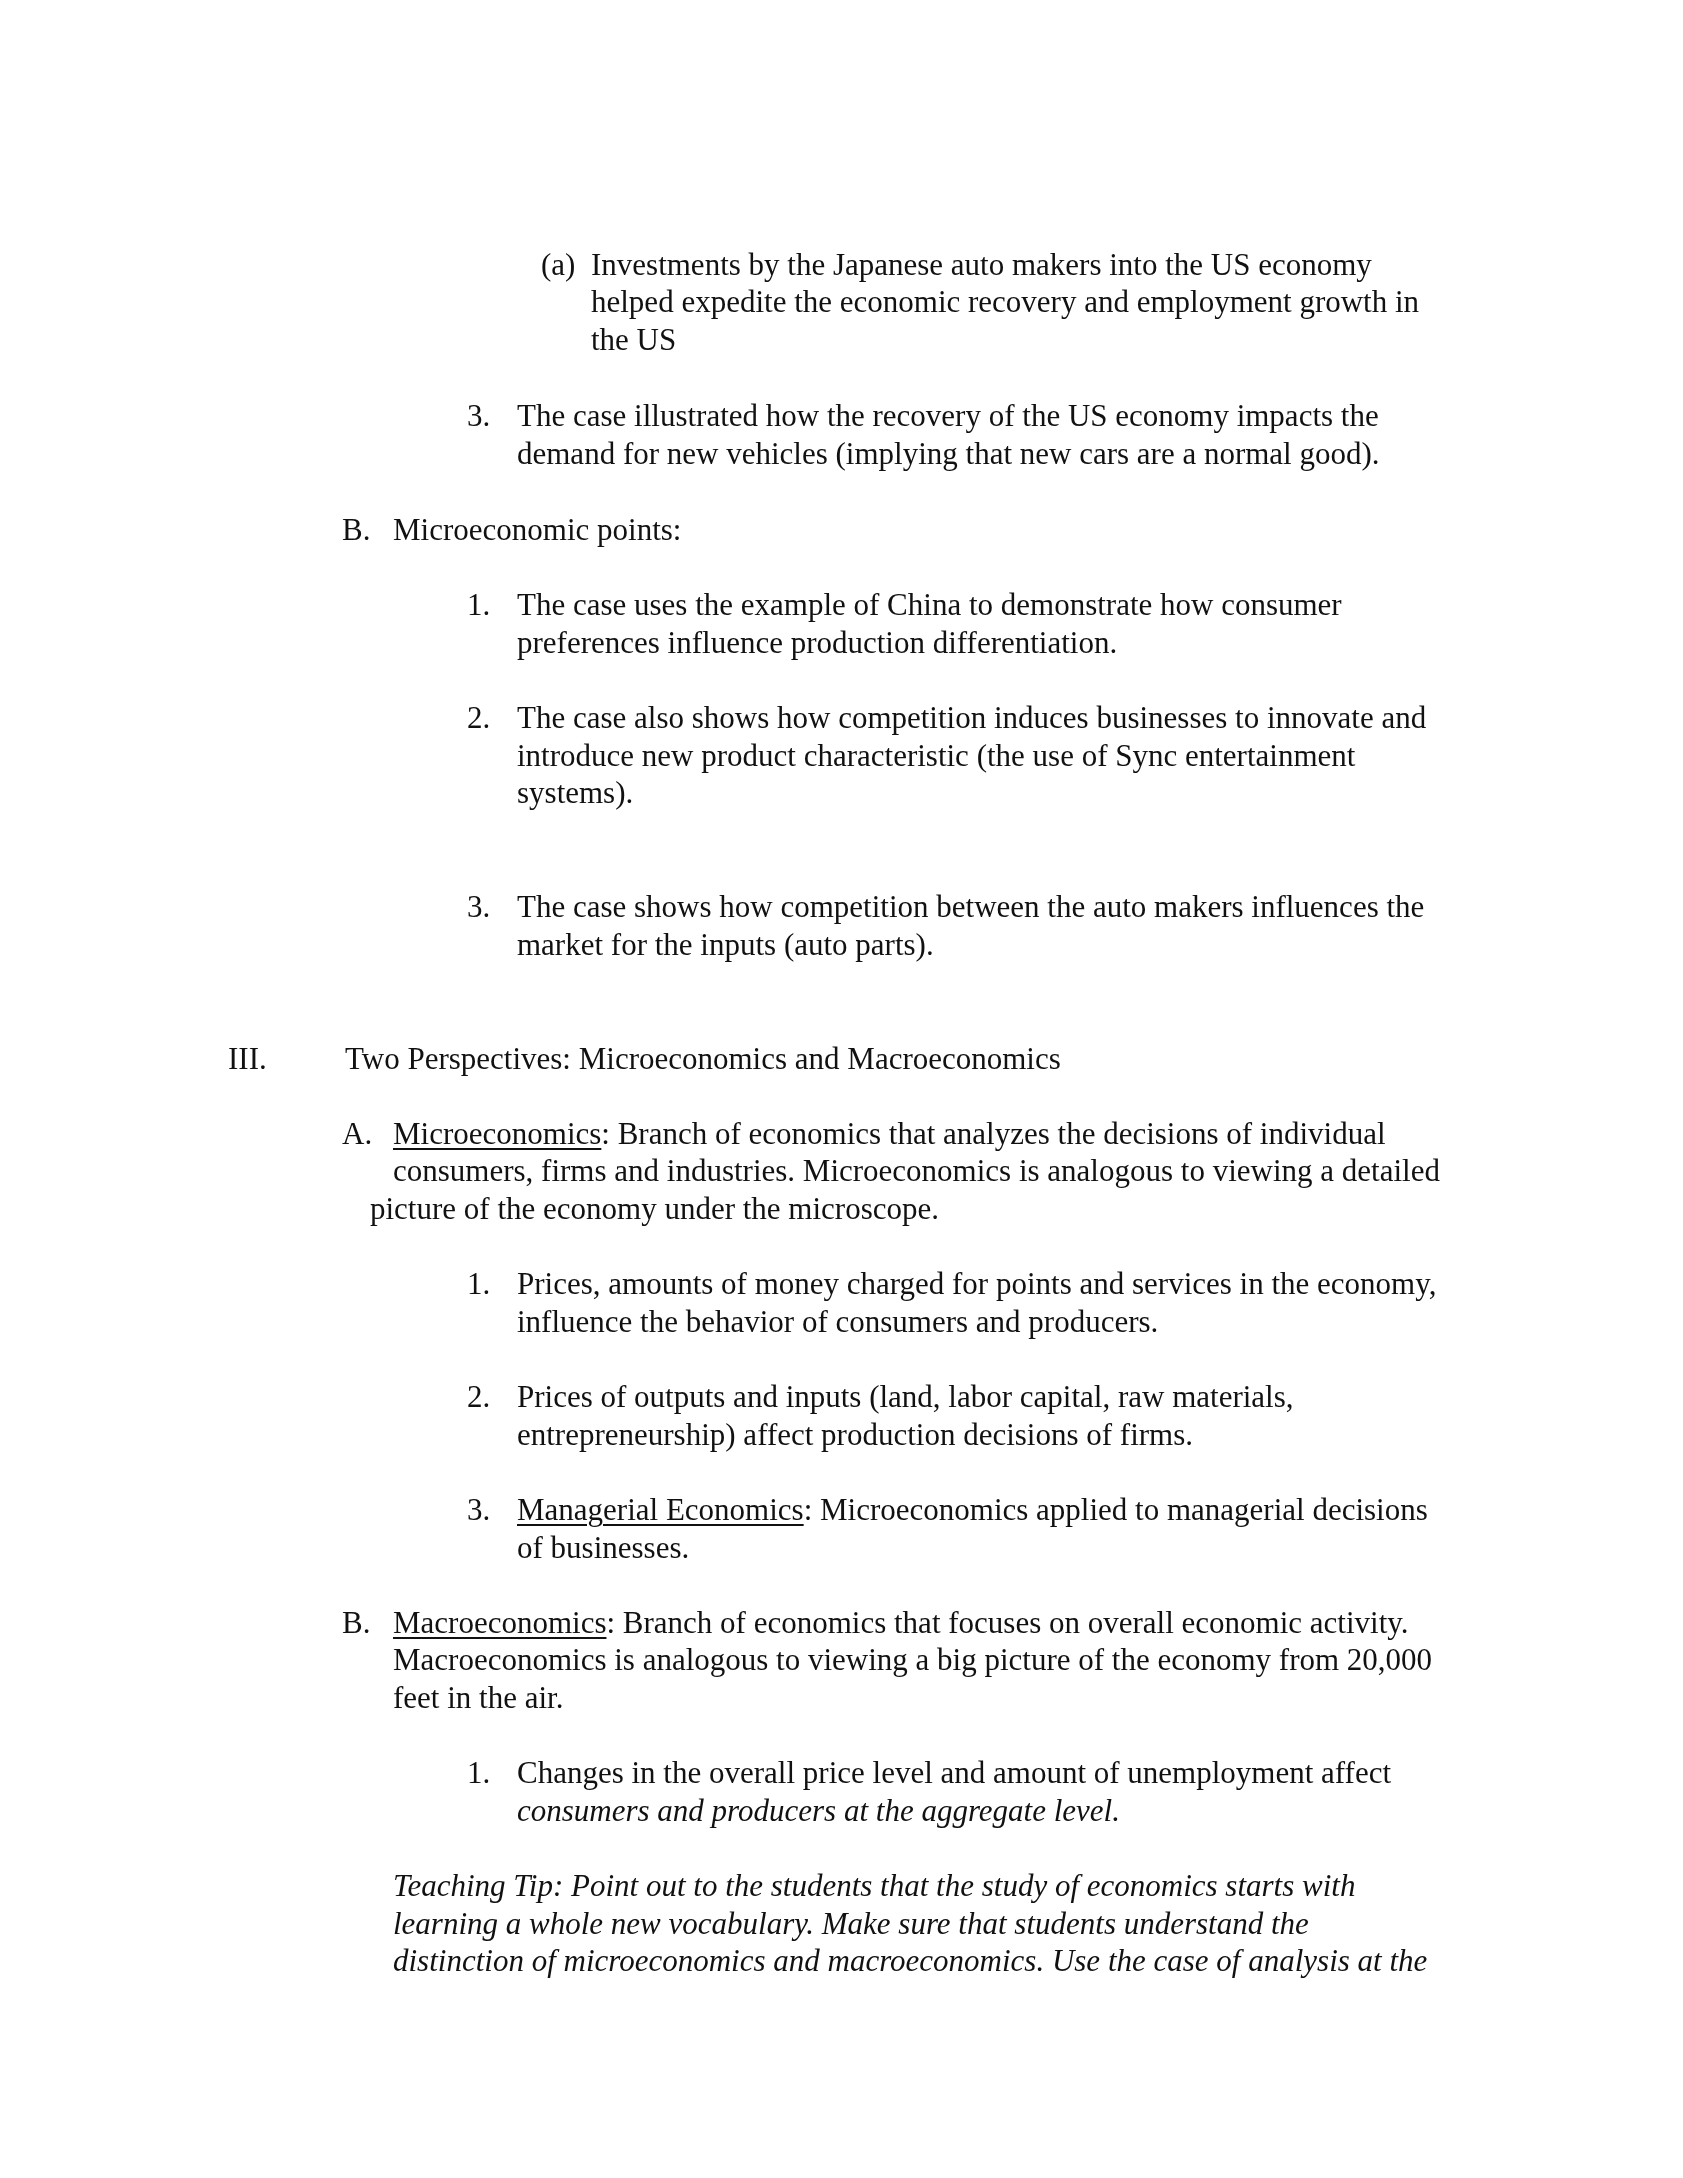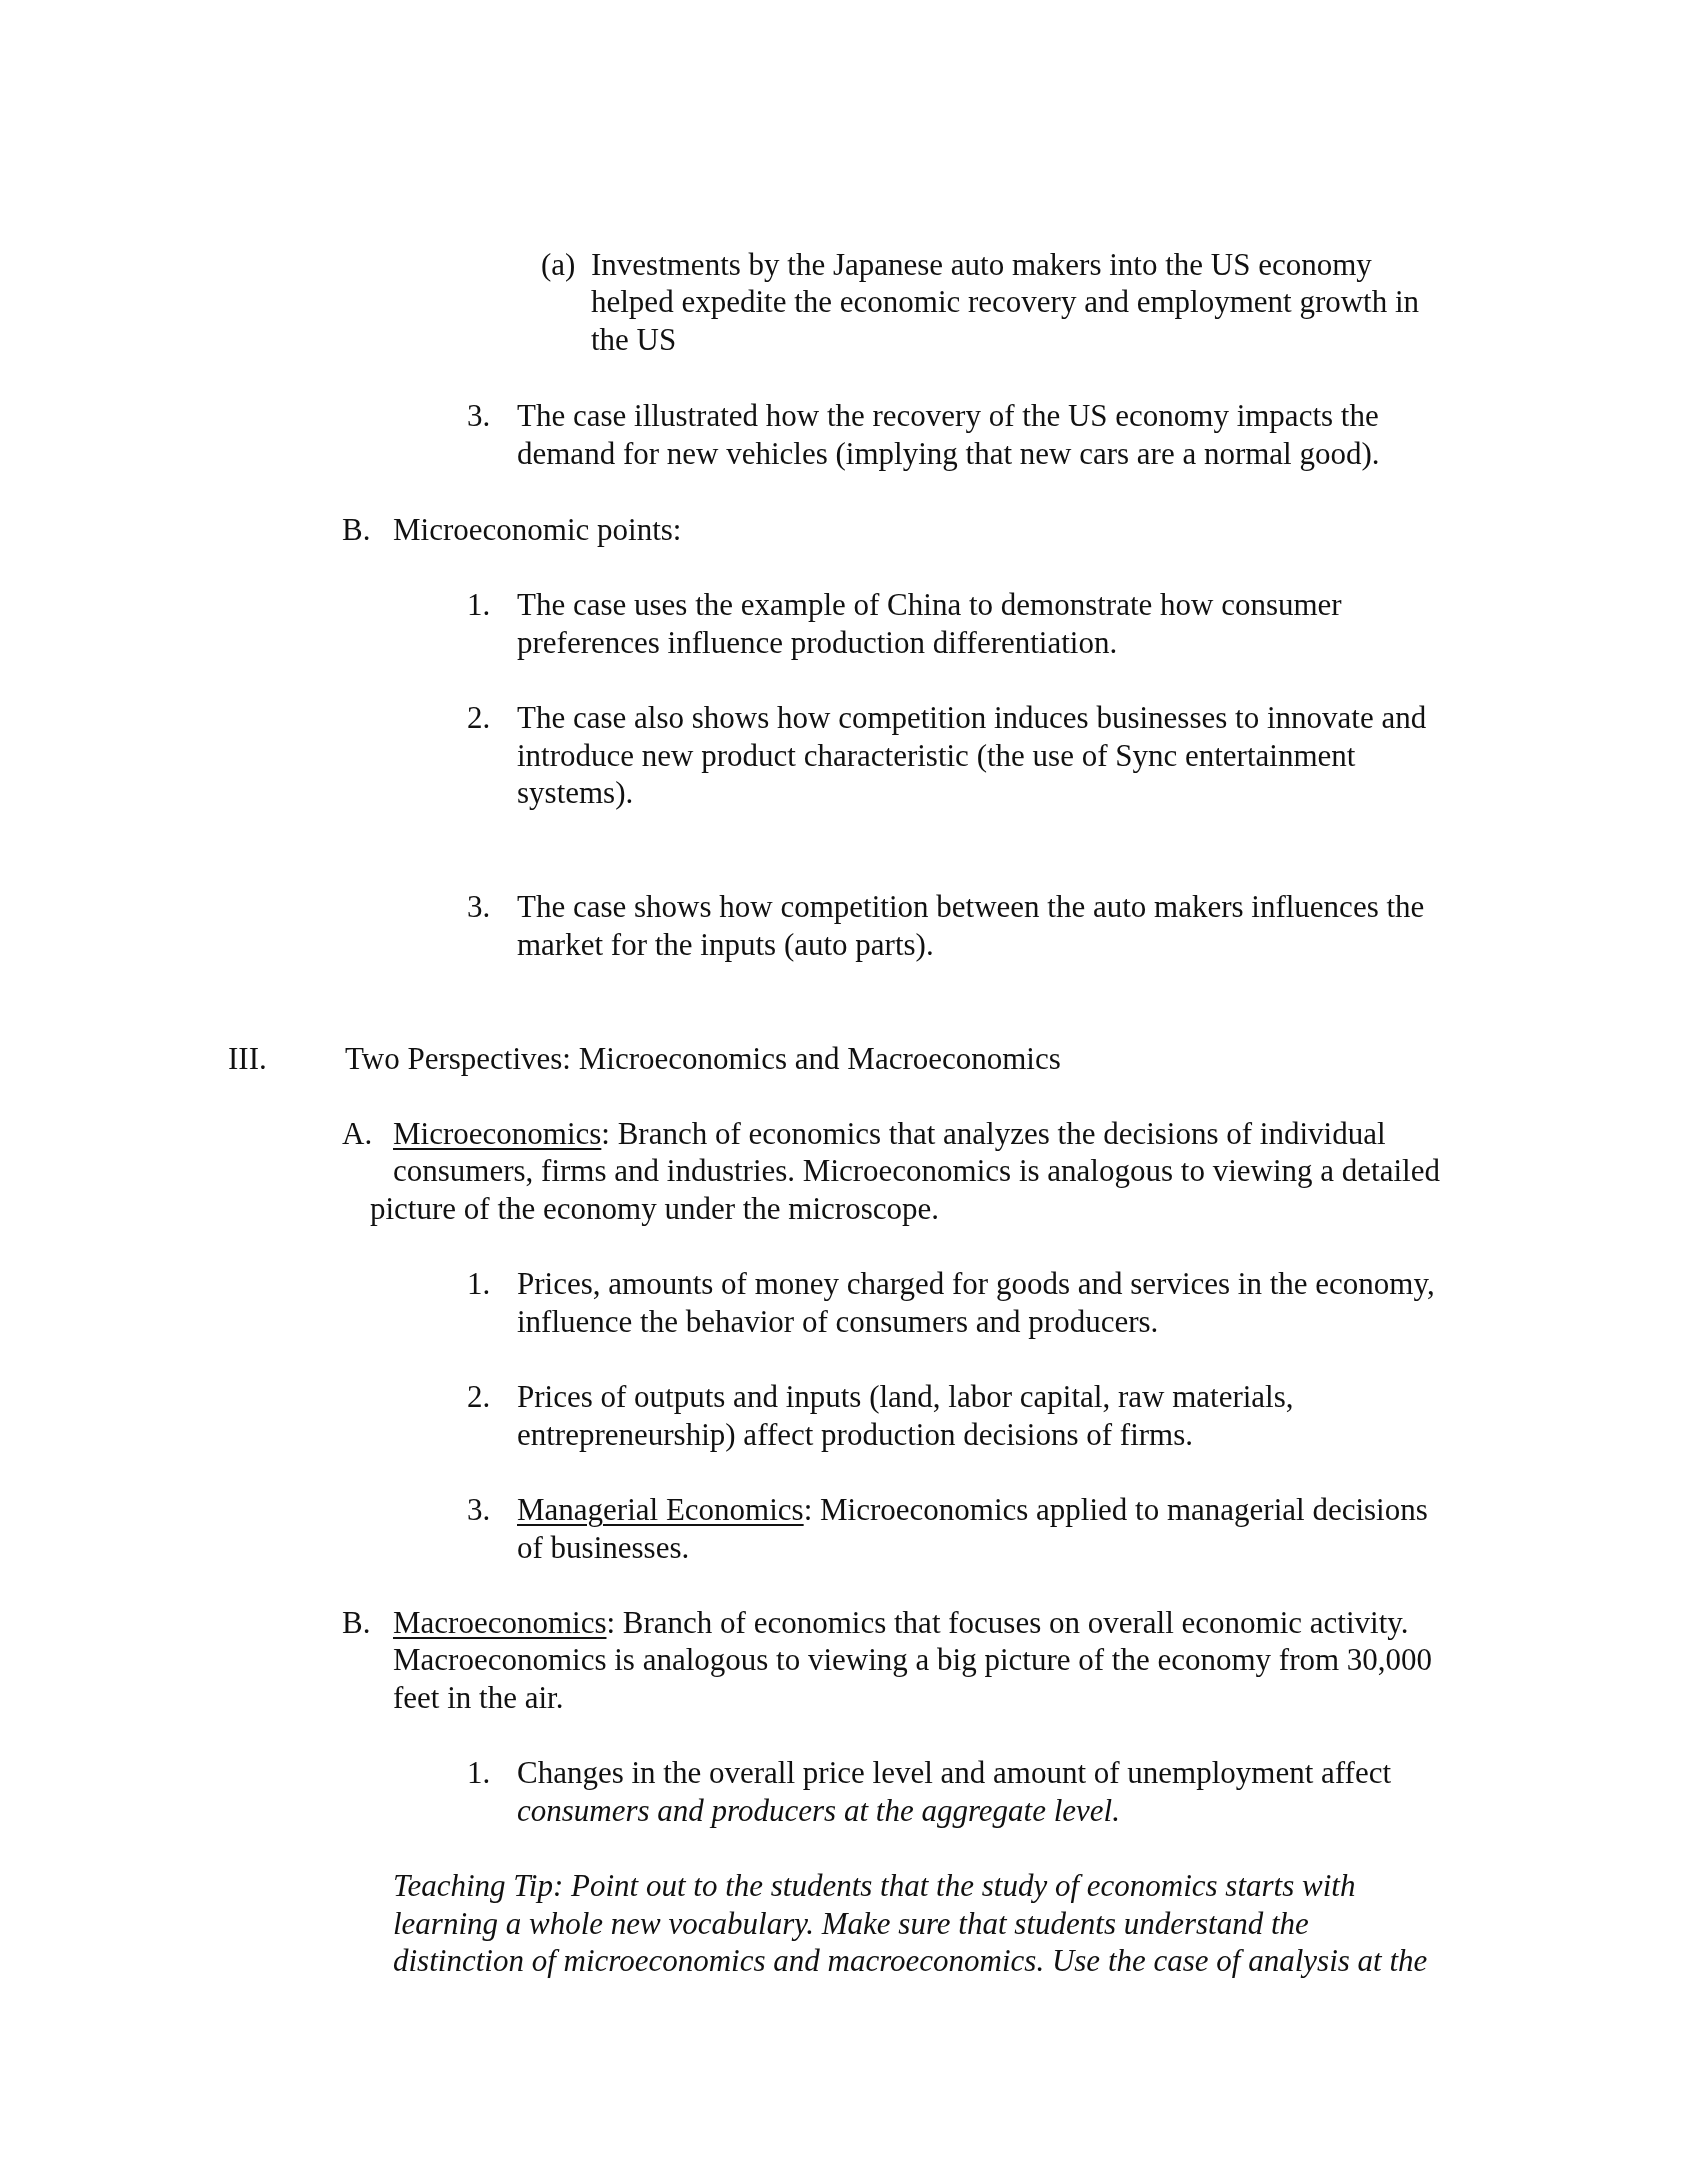--- a/index.html
+++ b/index.html
@@ -60,40 +60,40 @@
 
   <div>
     <span class="marker" style="left:342px; top:1115px;">A.</span>
     <span class="line" style="left:393px; top:1115px;"><span class="u">Microeconomics</span><span>: Branch of economics that analyzes the decisions of individual</span></span>
     <span class="line" style="left:393px; top:1152px;">consumers, firms and industries.  Microeconomics is analogous to viewing a detailed</span>
     <span class="line" style="left:370px; top:1190px;">picture of the economy under the microscope.</span>
   </div>
 
   <div>
     <span class="marker" style="left:467px; top:1265px;">1.</span>
-    <span class="line" style="left:517px; top:1265px;">Prices, amounts of money charged for goods and services in the economy,</span>
+    <span class="line" style="left:517px; top:1265px;">Prices, amounts of money charged for points and services in the economy,</span>
     <span class="line" style="left:517px; top:1303px;">influence the behavior of consumers and producers.</span>
   </div>
 
   <div>
     <span class="marker" style="left:467px; top:1378px;">2.</span>
     <span class="line" style="left:517px; top:1378px;">Prices of outputs and inputs (land, labor capital, raw materials,</span>
     <span class="line" style="left:517px; top:1416px;">entrepreneurship) affect production decisions of firms.</span>
   </div>
 
   <div>
     <span class="marker" style="left:467px; top:1491px;">3.</span>
     <span class="line" style="left:517px; top:1491px;"><span class="u">Managerial Economics</span><span>: Microeconomics applied to managerial decisions</span></span>
     <span class="line" style="left:517px; top:1529px;">of businesses.</span>
   </div>
 
   <div>
     <span class="marker" style="left:342px; top:1604px;">B.</span>
     <span class="line" style="left:393px; top:1604px;"><span class="u">Macroeconomics</span><span>: Branch of economics that focuses on overall economic activity.</span></span>
-    <span class="line" style="left:393px; top:1641px;">Macroeconomics is analogous to viewing a big picture of the economy from 30,000</span>
+    <span class="line" style="left:393px; top:1641px;">Macroeconomics is analogous to viewing a big picture of the economy from 20,000</span>
     <span class="line" style="left:393px; top:1679px;">feet in the air.</span>
   </div>
 
   <div>
     <span class="marker" style="left:467px; top:1754px;">1.</span>
     <span class="line" style="left:517px; top:1754px;">Changes in the overall price level and amount of unemployment affect</span>
     <span class="line" style="left:517px; top:1792px;font-style:italic;">consumers and producers at the aggregate level.</span>
   </div>
 
   <div>

